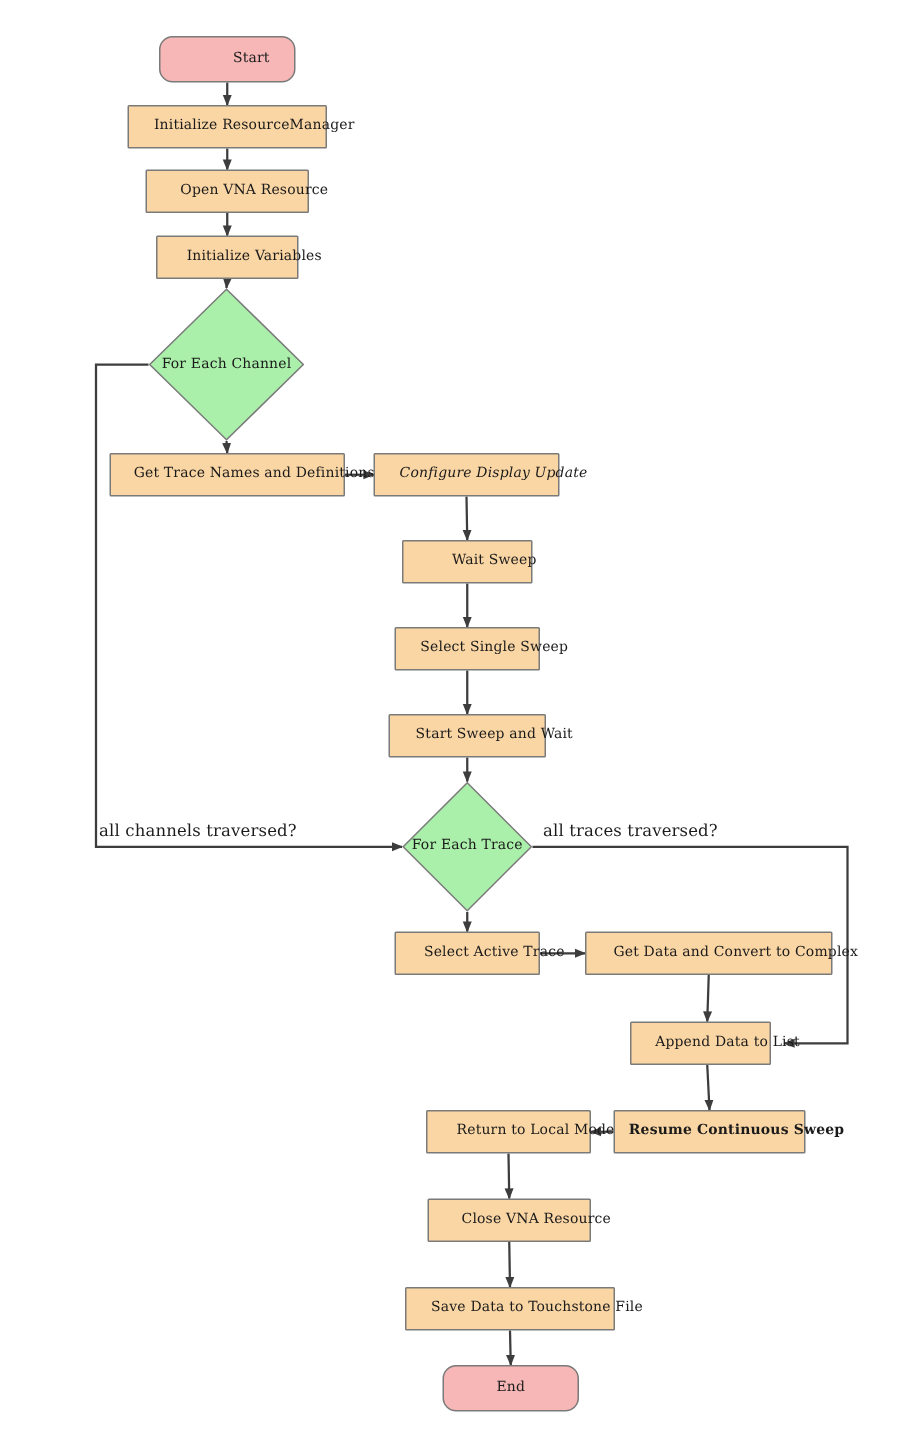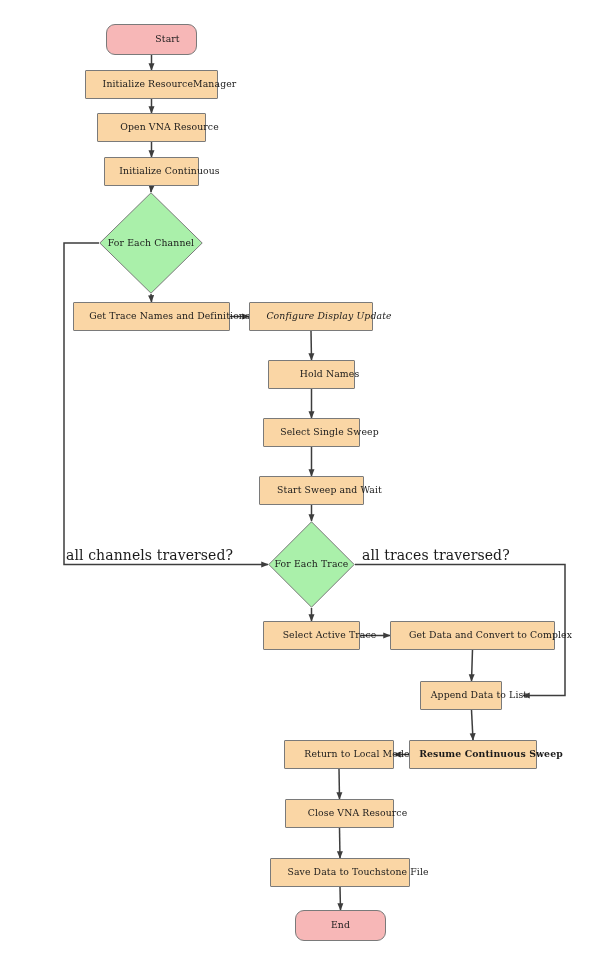--- a/index.html
+++ b/index.html
@@ -62,21 +62,21 @@
   .node.decision .dshape {
     position: absolute;
     left: 0;
     top: 0;
     width: 100%;
     height: 100%;
     z-index: 1;
   }
   .edge-label {
     position: absolute;
-    font-size: 14px;
+    font-size: 11px;
     color: #1a1a1a;
     white-space: nowrap;
     z-index: 4;
     letter-spacing: 0.1px;
   }
 </style>
 </head>
 <body>
 
 <div id="canvas">
@@ -115,56 +115,56 @@
       <div class="node terminal" style="left: 106px; top: 24px; width: 91px; height: 31px; padding-left: 32px;">
         <span>Start</span>
       </div>
       <div class="node process" style="left: 85px; top: 70px; width: 133px; height: 29px;">
         <span>Initialize ResourceManager</span>
       </div>
       <div class="node process" style="left: 97px; top: 113px; width: 109px; height: 29px;">
         <span>Open VNA Resource</span>
       </div>
       <div class="node process" style="left: 104px; top: 157px; width: 95px; height: 29px;">
-        <span>Initialize Continuous</span>
+        <span>Initialize Variables</span>
       </div>
       <div class="node decision" style="left: 99px; top: 192px; width: 104px; height: 102px;">
         <svg class="dshape" viewBox="0 0 104 102" preserveAspectRatio="none">
           <polygon points="52,0.8 103.2,51 52,101.2 0.8,51" fill="#aaf0aa" stroke="#7a7a7a" stroke-width="1"></polygon>
         </svg>
         <span class="dlabel">For Each Channel</span>
       </div>
       <div class="node process" style="left: 73px; top: 302px; width: 157px; height: 29px;">
         <span>Get Trace Names and Definitions</span>
       </div>
       <div class="node process" style="left: 249px; top: 302px; width: 124px; height: 29px; font-style: italic;">
         <span>Configure Display Update</span>
       </div>
       <div class="node process" style="left: 268px; top: 360px; width: 87px; height: 29px;">
-        <span>Hold Names</span>
+        <span>Wait Sweep</span>
       </div>
       <div class="node process" style="left: 263px; top: 418px; width: 97px; height: 29px;">
         <span>Select Single Sweep</span>
       </div>
       <div class="node process" style="left: 259px; top: 476px; width: 105px; height: 29px;">
         <span>Start Sweep and Wait</span>
       </div>
       <div class="node decision" style="left: 268px; top: 521px; width: 87px; height: 87px;">
         <svg class="dshape" viewBox="0 0 87 87" preserveAspectRatio="none">
           <polygon points="43.5,0.8 86.2,43.5 43.5,86.2 0.8,43.5" fill="#aaf0aa" stroke="#7a7a7a" stroke-width="1"></polygon>
         </svg>
         <span class="dlabel">For Each Trace</span>
       </div>
       <div class="node process" style="left: 263px; top: 621px; width: 97px; height: 29px; align-items: center;">
         <span>Select Active Trace</span>
       </div>
       <div class="node process" style="left: 390px; top: 621px; width: 165px; height: 29px;">
         <span>Get Data and Convert to Complex</span>
       </div>
-      <div class="node process" style="left: 420px; top: 681px; width: 82px; height: 29px;">
+      <div class="node process" style="left: 420px; top: 681px; width: 94px; height: 29px;">
         <span>Append Data to List</span>
       </div>
       <div class="node process" style="left: 409px; top: 740px; width: 128px; height: 29px; font-weight: bold;">
         <span>Resume Continuous Sweep</span>
       </div>
       <div class="node process" style="left: 284px; top: 740px; width: 110px; height: 29px;">
         <span>Return to Local Mode</span>
       </div>
       <div class="node process" style="left: 285px; top: 799px; width: 109px; height: 29px;">
         <span>Close VNA Resource</span>

